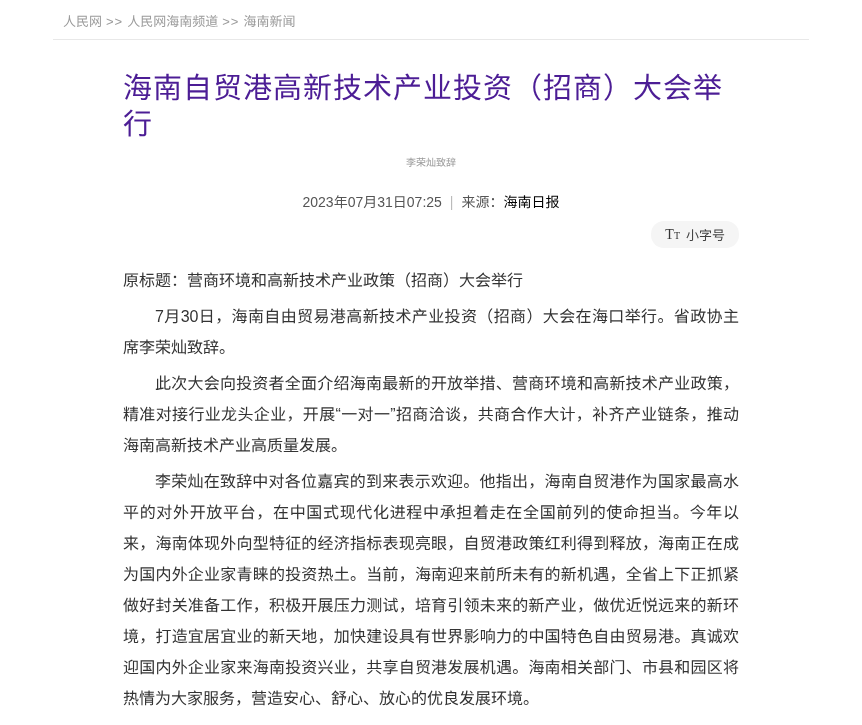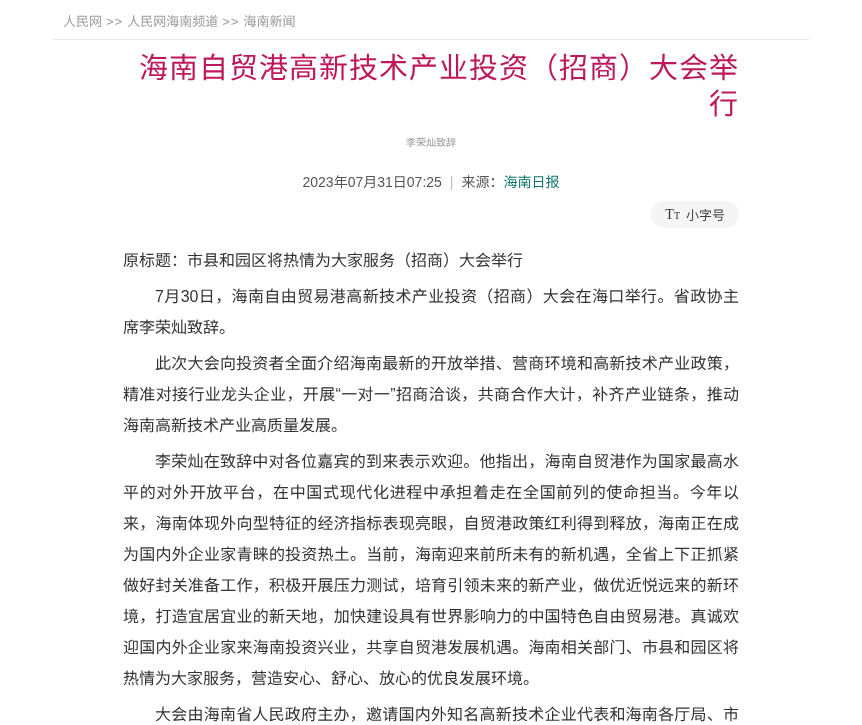--- a/index.html
+++ b/index.html
@@ -32,46 +32,46 @@
     margin: 0 4px;
     color: #9b9b9b;
     letter-spacing: 1px;
   }
   
   .content-col {
     width: 616px;
     margin: 0 auto;
   }
   .article-title {
-    margin-top: 10px;
-    text-align: right;
+    margin-top: 30px;
+    text-align: left;
     font-size: 29px;
     line-height: 36px;
     font-weight: 500;
-    color: #be185d;
+    color: #4c1d95;
     letter-spacing: 1px;
   }
   .article-subtitle {
     margin-top: 12px;
     text-align: center;
     font-size: 10px;
     color: #999999;
   }
   .article-meta {
     margin-top: 22px;
     text-align: center;
     font-size: 14px;
     color: #555555;
   }
   .article-meta .pipe {
     margin: 0 8px;
     color: #bbbbbb;
   }
   .article-meta .source-link {
-    color: #0f766e;
+    color: #000000;
     text-decoration: none;
     cursor: pointer;
   }
   
   .toolbar {
     margin-top: 10px;
     display: flex;
     justify-content: flex-end;
   }
   .font-pill {
@@ -124,21 +124,21 @@
       <button class="font-pill">
         <span class="tt-icon">
             <span class="t-big">T</span>
             <span class="t-small">T</span>
           </span>
         <span>小字号</span>
       </button>
     </div>
 
     <div class="article-body">
-      <p class="orig-title">原标题：市县和园区将热情为大家服务（招商）大会举行</p>
+      <p class="orig-title">原标题：营商环境和高新技术产业政策（招商）大会举行</p>
       <p class="indent">7月30日，海南自由贸易港高新技术产业投资（招商）大会在海口举行。省政协主席李荣灿致辞。</p>
       <p class="indent">此次大会向投资者全面介绍海南最新的开放举措、营商环境和高新技术产业政策，精准对接行业龙头企业，开展“一对一”招商洽谈，共商合作大计，补齐产业链条，推动海南高新技术产业高质量发展。</p>
       <p class="indent">李荣灿在致辞中对各位嘉宾的到来表示欢迎。他指出，海南自贸港作为国家最高水平的对外开放平台，在中国式现代化进程中承担着走在全国前列的使命担当。今年以来，海南体现外向型特征的经济指标表现亮眼，自贸港政策红利得到释放，海南正在成为国内外企业家青睐的投资热土。当前，海南迎来前所未有的新机遇，全省上下正抓紧做好封关准备工作，积极开展压力测试，培育引领未来的新产业，做优近悦远来的新环境，打造宜居宜业的新天地，加快建设具有世界影响力的中国特色自由贸易港。真诚欢迎国内外企业家来海南投资兴业，共享自贸港发展机遇。海南相关部门、市县和园区将热情为大家服务，营造安心、舒心、放心的优良发展环境。</p>
       <p class="indent">大会由海南省人民政府主办，邀请国内外知名高新技术企业代表和海南各厅局、市县、自贸港重点园区代表约800人参加，共签署55个合作协议，协议投资规模约126亿元，涵盖生物医药、石化新材料、高端食品加工等先进制造业细分领域。</p>
 
     </div>
 
   </div>
 </div>
 

